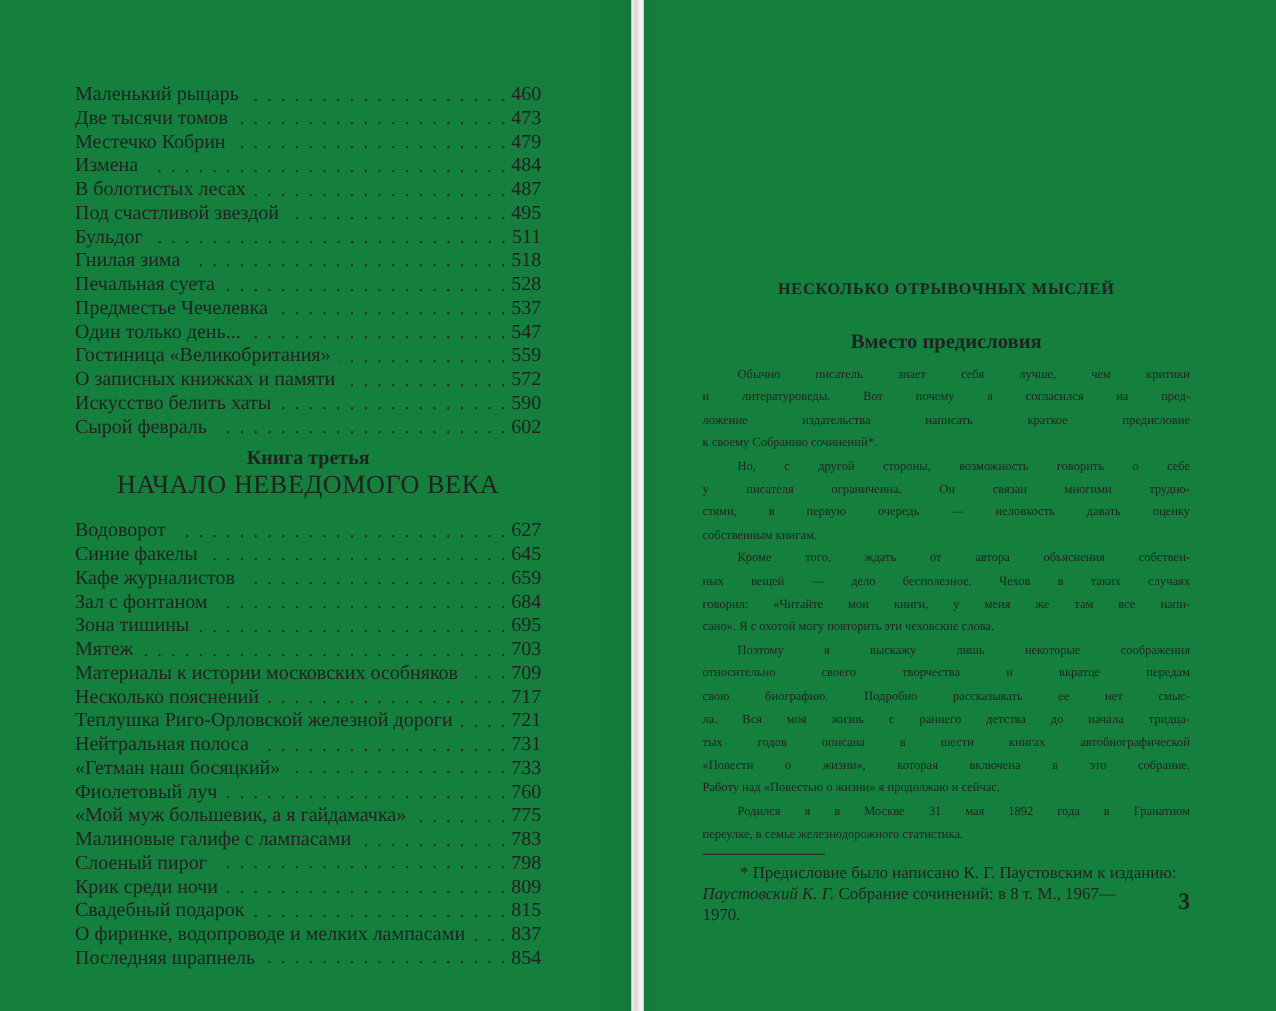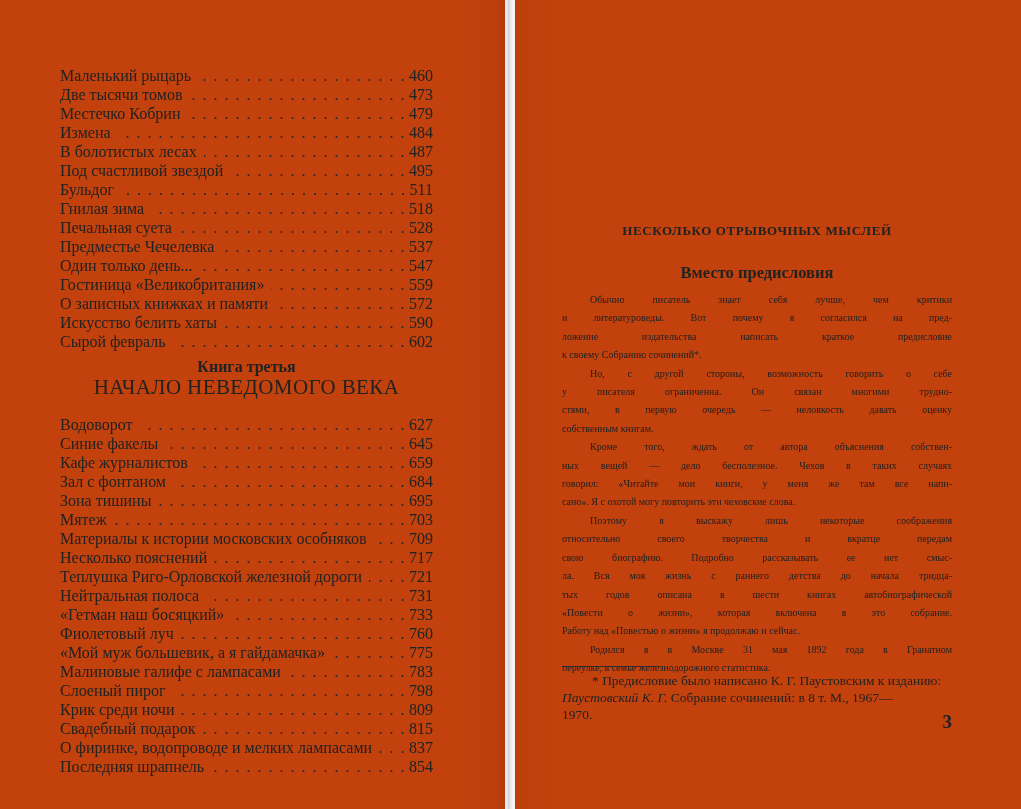--- a/index.html
+++ b/index.html
@@ -1,20 +1,20 @@
 <!DOCTYPE html>
 <html lang="ru"><head>
 <meta charset="utf-8">
 <style>
   html,body{margin:0;padding:0;background:#ffffff;}
   .book{
     position:relative;width:1021px;height:809px;background:#ffffff;overflow:hidden;
     font-family:"Liberation Serif","DejaVu Serif",serif;color:#222222;
   }
-  .page{position:absolute;top:0;height:809px;background:#c2410c;}
+  .page{position:absolute;top:0;height:809px;background:#15803d;}
   .page-left{left:0;width:505px;}
   .page-right{left:515px;width:506px;}
   .gutter{
     position:absolute;top:0;left:462px;width:100px;height:809px;z-index:2;pointer-events:none;
     background:linear-gradient(to right,
       rgba(255,255,255,0) 0%,
       rgba(0,0,0,0.04) 34%,
       rgba(0,0,0,0.09) 45%,
       rgba(0,0,0,0.16) 46.5%,
       rgba(0,0,0,0.05) 50%,
@@ -45,21 +45,21 @@
   .subtitle{
     position:absolute;top:263px;left:0;width:100%;text-align:center;
     font-weight:bold;font-size:16.5px;
   }
   .body-text{position:absolute;top:291px;left:0;width:390px;font-size:10px;line-height:18.4px;}
   .para{margin:0;}
   .para .line{text-align:justify;text-align-last:justify;}
   .para .line:first-child{text-indent:28px;}
   .para .line.last{text-align-last:left;}
 
-  .footnote{position:absolute;top:666px;left:0;width:390px;font-size:13.5px;line-height:17px;}
+  .footnote{position:absolute;top:683px;left:0;width:390px;font-size:13.5px;line-height:17px;}
   .fn-rule{width:98px;height:1px;background:#2c2c2c;margin-bottom:5px;}
   .fn-line{text-align:left;}
   .fn-line.fn-first{text-indent:30px;}
   .fn-italic{font-style:italic;}
 
   .page-number{
     position:absolute;top:711px;right:0;
     font-weight:bold;font-size:19px;
   }
 </style>

